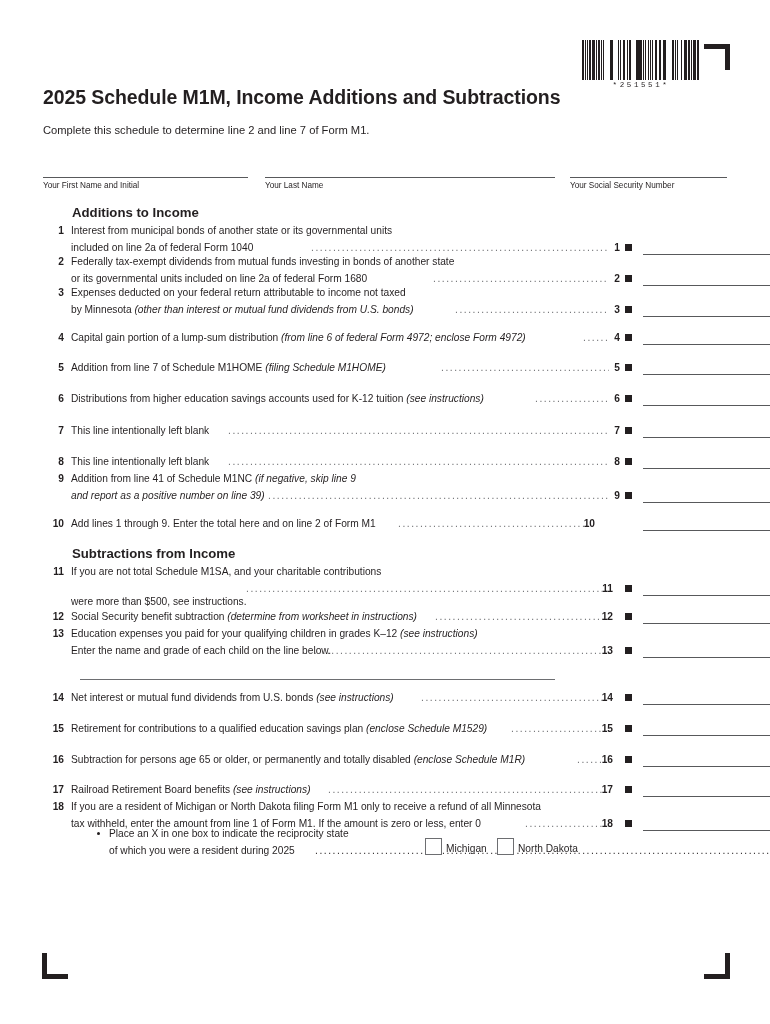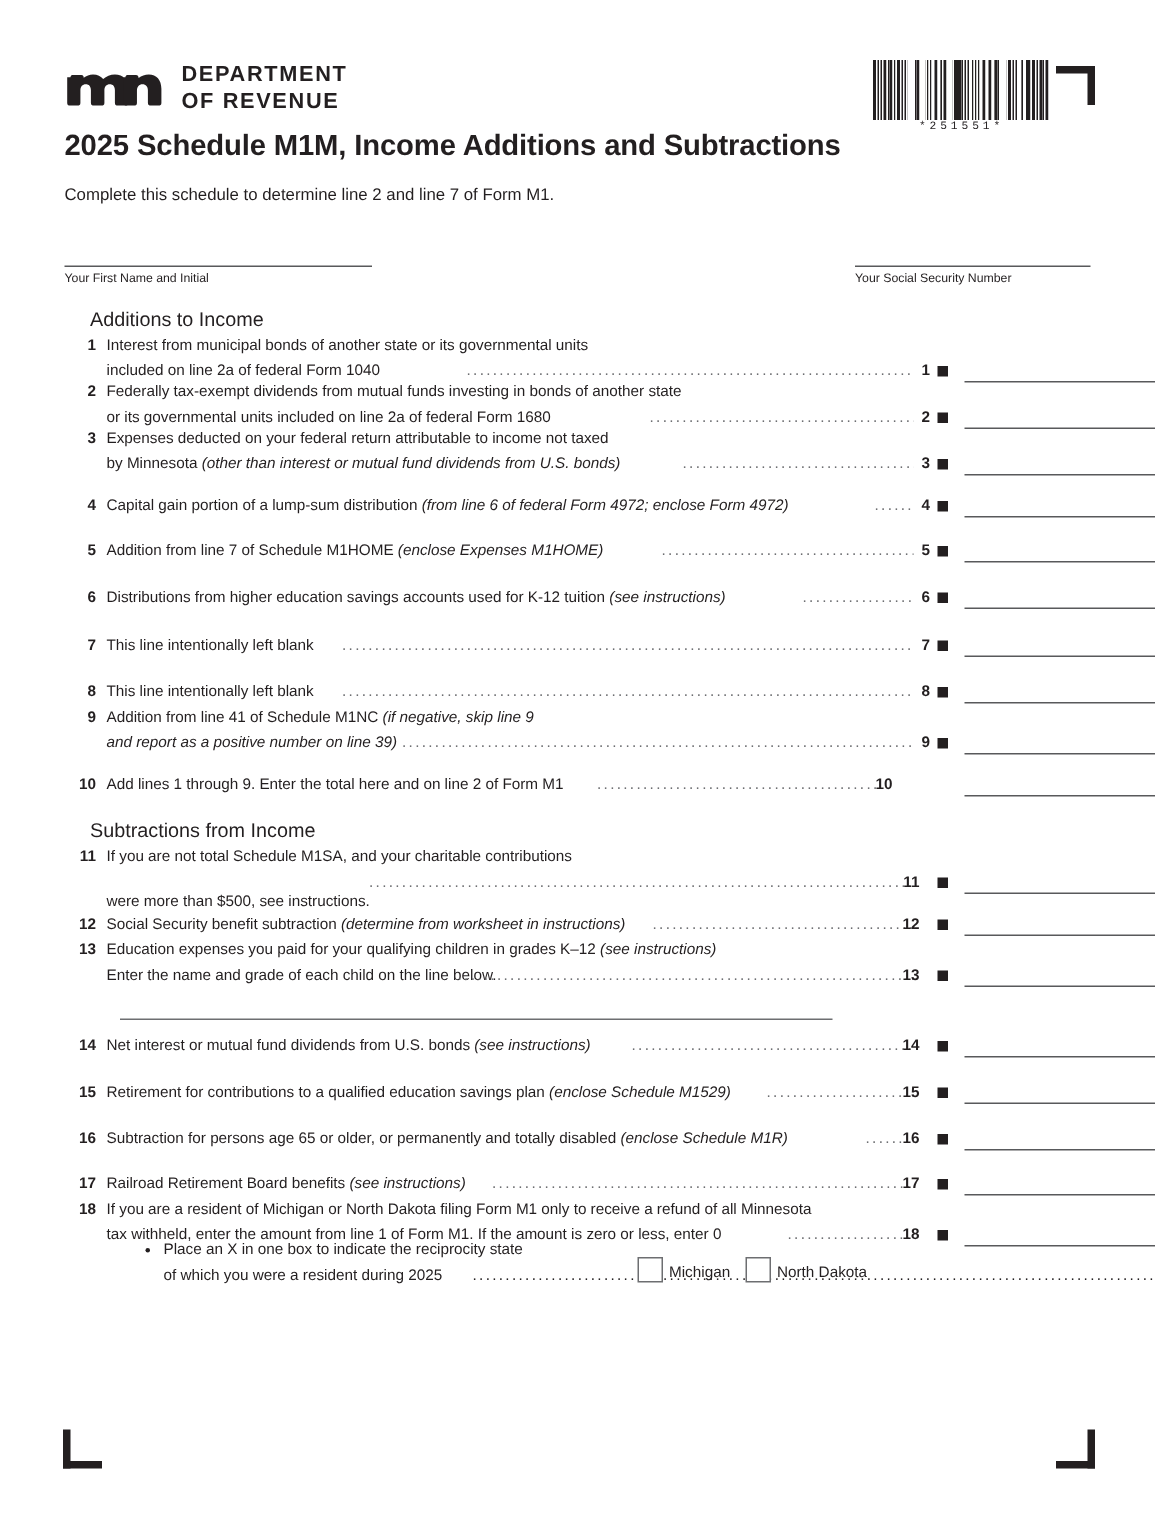--- a/index.html
+++ b/index.html
@@ -98,23 +98,23 @@
   }
   .tp-label {
     font-size: 8.2px;
     color: #231f20;
     padding-top: 3px;
   }
 
   
   .section-head {
     position: absolute;
-    left: 60px;
+    left: 72px;
     font-size: 13.2px;
-    font-weight: normal;
+    font-weight: bold;
     color: #231f20;
   }
 
   
   .row {
     position: absolute;
     left: 43px;
     width: 684px;
     font-size: 10.2px;
     color: #231f20;
@@ -212,43 +212,20 @@
   </div>
   <div class="corner corner-bl">
     <span class="h"></span>
       <span class="v"></span>
   </div>
   <div class="corner corner-br">
     <span class="h"></span>
       <span class="v"></span>
   </div>
 
-  <div class="logo-block">
-    <span class="logo-mark">
-      <svg width="66" height="30" viewBox="0 0 66 30" xmlns="http://www.w3.org/2000/svg">
-        <path fill="#231f20" d="M2 9.5 C2 9.5 2 8 3.6 8 L9.2 8 C10.6 8 10.8 9 10.8 9.9
-          C12.6 8.4 14.6 7.6 17 7.6 C20 7.6 22.3 8.7 23.8 10.7 C25.9 8.7 28.5 7.6 31.6 7.6
-          C37.3 7.6 40.6 11.2 40.6 17.2 L40.6 26.6 C40.6 27.8 39.8 28.4 38.6 28.4 L33.6 28.4
-          C32.3 28.4 31.6 27.8 31.6 26.6 L31.6 18.2 C31.6 15.6 30.3 14.2 28.2 14.2
-          C26 14.2 24.6 15.7 24.6 18.3 L24.6 26.6 C24.6 27.8 23.9 28.4 22.6 28.4 L17.6 28.4
-          C16.4 28.4 15.6 27.8 15.6 26.6 L15.6 18.2 C15.6 15.6 14.3 14.2 12.2 14.2
-          C10 14.2 8.6 15.7 8.6 18.3 L8.6 26.6 C8.6 27.8 7.9 28.4 6.6 28.4 L1.7 28.4
-          C0.5 28.4 -0.2 27.8 -0.2 26.6 L-0.2 9.5 Z" transform="translate(2,0)"></path>
-        <path fill="#231f20" d="M44.6 9.5 C44.6 8.4 45.4 8 46.4 8 L51.6 8 C53 8 53.4 9 53.4 10
-          C55.3 8.4 57.6 7.6 60.2 7.6 C65.4 7.6 68.6 11.2 68.6 17.2 L68.6 26.6
-          C68.6 27.8 67.9 28.4 66.6 28.4 L61.6 28.4 C60.4 28.4 59.6 27.8 59.6 26.6 L59.6 18.4
-          C59.6 15.7 58.2 14.2 56 14.2 C53.7 14.2 52.3 15.8 52.3 18.5 L52.3 26.6
-          C52.3 27.8 51.6 28.4 50.3 28.4 L45.4 28.4 C44.2 28.4 43.4 27.8 43.4 26.6 L43.4 9.5 Z" transform="translate(-4,0)"></path>
-      </svg>
-    </span>
-    <span class="logo-text">
-      <span>DEPARTMENT</span><br>
-      <span>OF REVENUE</span>
-    </span>
-  </div>
 
   <div class="barcode-wrap">
     <div class="barcode-bars" id="barcode-bars">
         <i class="" style="width:3px"></i>
         <i class="sp" style="width:1px"></i>
         <i class="" style="width:1px"></i>
         <i class="sp" style="width:2px"></i>
         <i class="" style="width:1px"></i>
         <i class="sp" style="width:1px"></i>
         <i class="" style="width:3px"></i>
@@ -352,20 +329,24 @@
       </div>
     <div class="barcode-text">*251551*</div>
   </div>
 
   <div class="form-title">2025 Schedule M1M, Income Additions and Subtractions</div>
   <div class="form-intro">Complete this schedule to determine line 2 and line 7 of Form M1.</div>
 
   <div class="tp-field" style="top:177px; left:43px; width:205px;">
     <div class="tp-rule"></div>
     <div class="tp-label">Your First Name and Initial</div>
+  </div>
+  <div class="tp-field" style="top:177px; left:265px; width:290px;">
+    <div class="tp-rule"></div>
+    <div class="tp-label">Your Last Name</div>
   </div>
   <div class="tp-field" style="top:177px; left:570px; width:157px;">
     <div class="tp-rule"></div>
     <div class="tp-label">Your Social Security Number</div>
   </div>
 
   <div class="section-head" style="top:205px;">Additions to Income</div>
 
   <div class="row" style="top:225px;">
     <span class="num">1</span>
@@ -401,21 +382,21 @@
     <span class="num">4</span>
     <span class="txt" style="top:0;"><span>Capital gain portion of a lump-sum distribution </span><em>(from line 6 of federal Form 4972; enclose Form 4972)</em></span>
     <span class="dots" style="top:0; left:540px; width:26px;">........................................................................................................................................................................................................</span>
     <span class="rnum" style="top:0; left:519px; width:58px;">4</span>
     <span class="sq" style="top:2px; left:582px;"></span>
     <span class="amt-line" style="top:12px; left:600px; width:128px;"></span>
   </div>
 
   <div class="row" style="top:362px;">
     <span class="num">5</span>
-    <span class="txt" style="top:0;"><span>Addition from line 7 of Schedule M1HOME </span><em>(enclose Expenses M1HOME)</em></span>
+    <span class="txt" style="top:0;"><span>Addition from line 7 of Schedule M1HOME </span><em>(filing Schedule M1HOME)</em></span>
     <span class="dots" style="top:0; left:398px; width:168px;">........................................................................................................................................................................................................</span>
     <span class="rnum" style="top:0; left:519px; width:58px;">5</span>
     <span class="sq" style="top:2px; left:582px;"></span>
     <span class="amt-line" style="top:12px; left:600px; width:128px;"></span>
   </div>
 
   <div class="row" style="top:393px;">
     <span class="num">6</span>
     <span class="txt" style="top:0;"><span>Distributions from higher education savings accounts used for K-12 tuition </span><em>(see instructions)</em></span>
     <span class="dots" style="top:0; left:492px; width:74px;">........................................................................................................................................................................................................</span>

